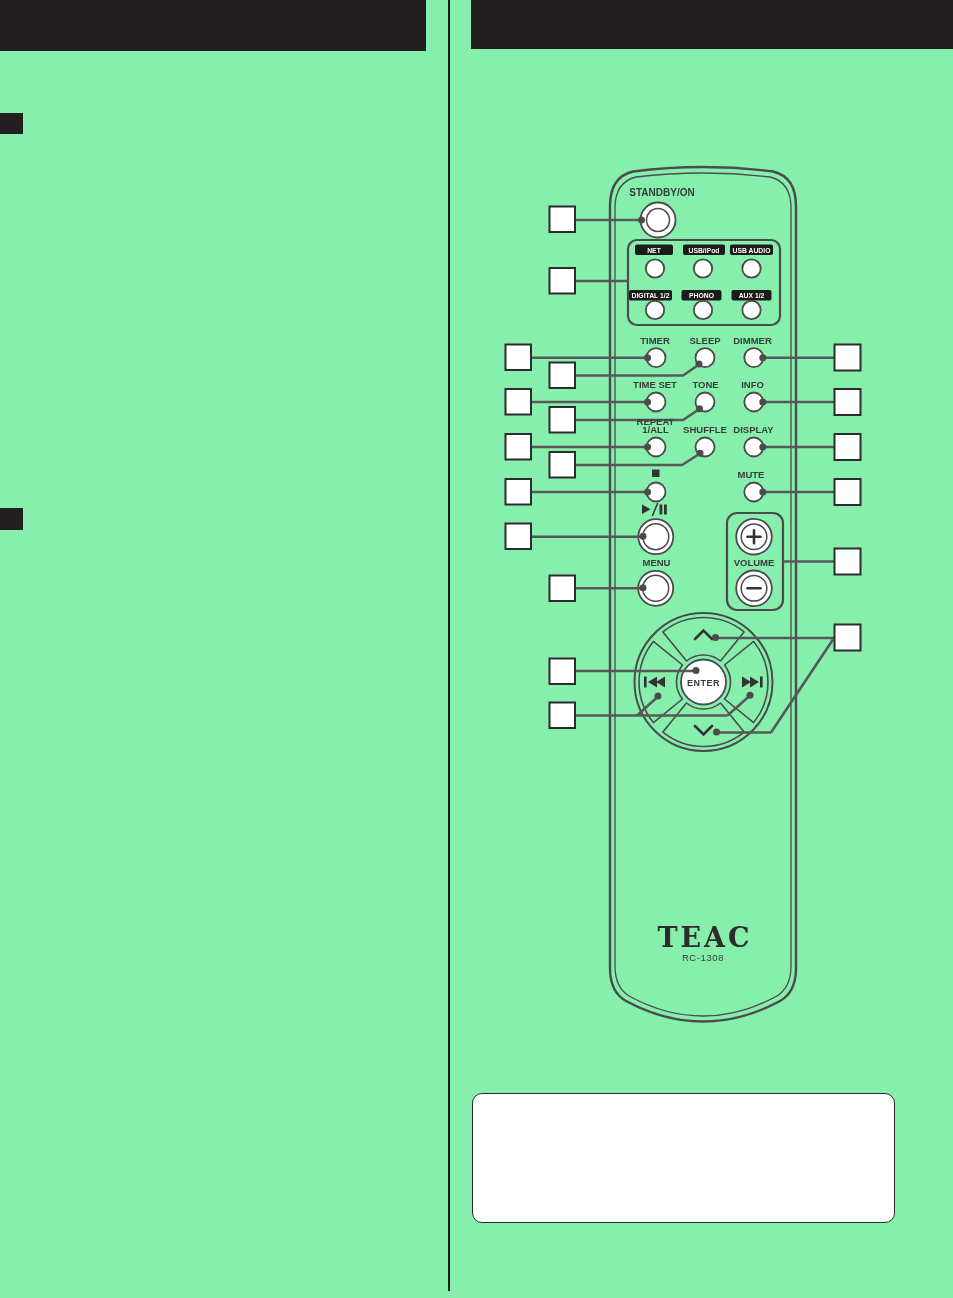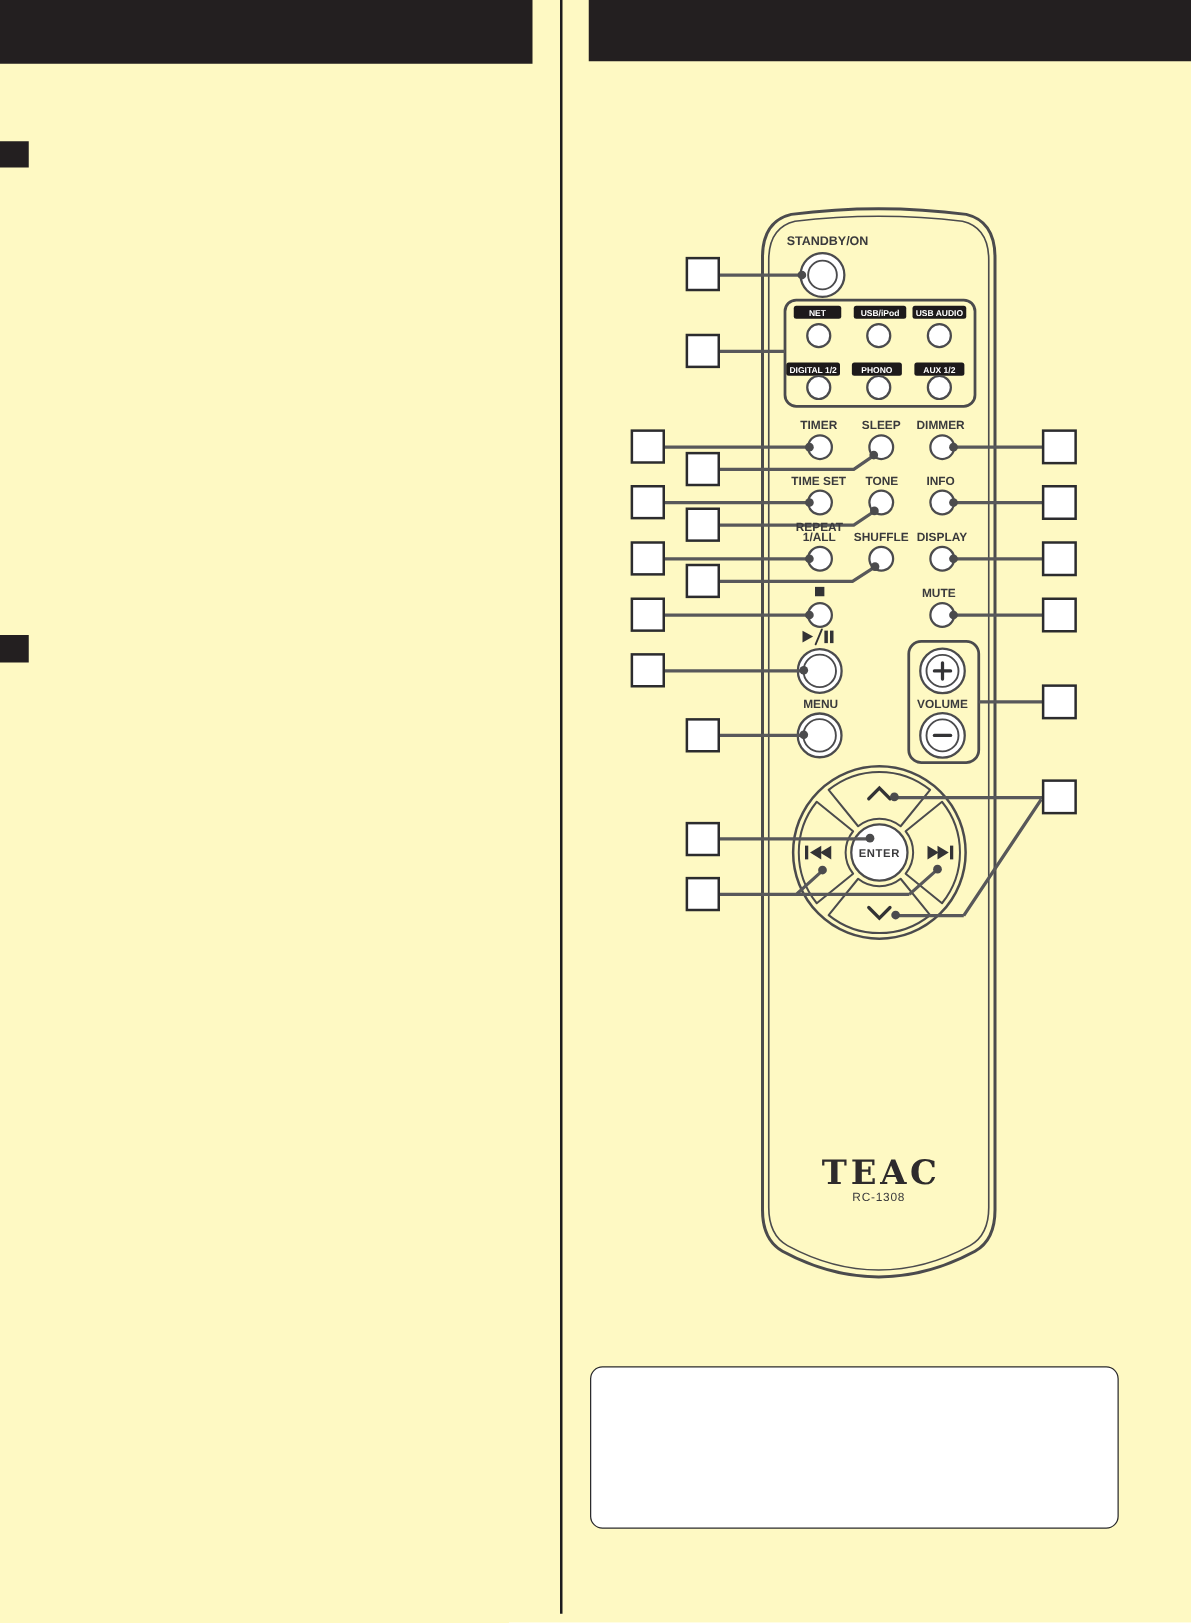--- a/index.html
+++ b/index.html
@@ -1,16 +1,16 @@
 <!DOCTYPE html>
 <html><head>
 <meta charset="utf-8">
 <style>
   html,body{margin:0;padding:0;background:#ffffff;}
-  .page{position:relative;width:953px;height:1298px;background:#fef9c3;overflow:hidden;
+  .page{position:relative;width:953px;height:1298px;background:#86efac;overflow:hidden;
         font-family:"Liberation Sans",sans-serif;}
   .bar{position:absolute;top:0;background:#231f20;}
   .bar-left{left:0;width:426px;height:51px;}
   .bar-right{left:471px;width:482px;height:49px;}
   .col-divider{position:absolute;left:448px;top:0;width:2px;height:1291px;background:#1c1c1e;}
   .edge-tab{position:absolute;left:0;width:23px;background:#231f20;}
   .tab1{top:113px;height:21px;}
   .tab2{top:508px;height:22px;}
   .remote-figure{position:absolute;left:490px;top:150px;}
   .note-box{position:absolute;left:472px;top:1093px;width:421px;height:128px;

